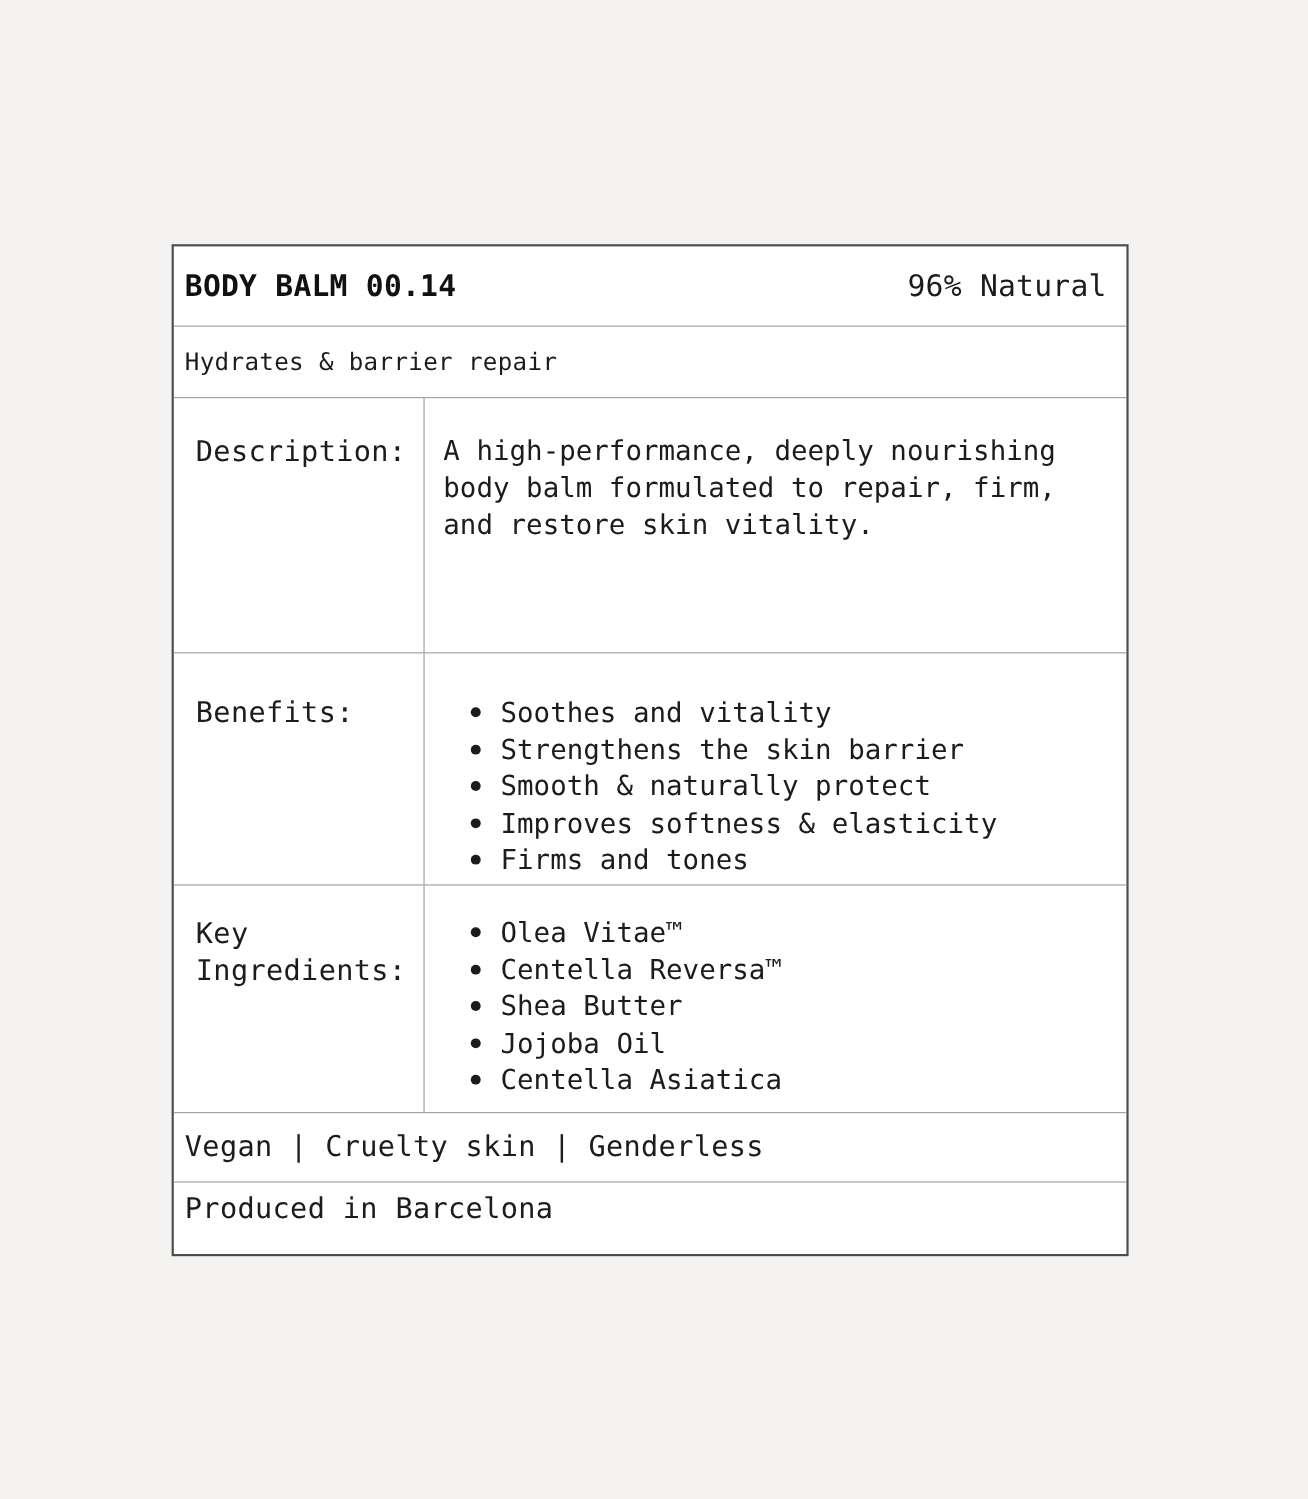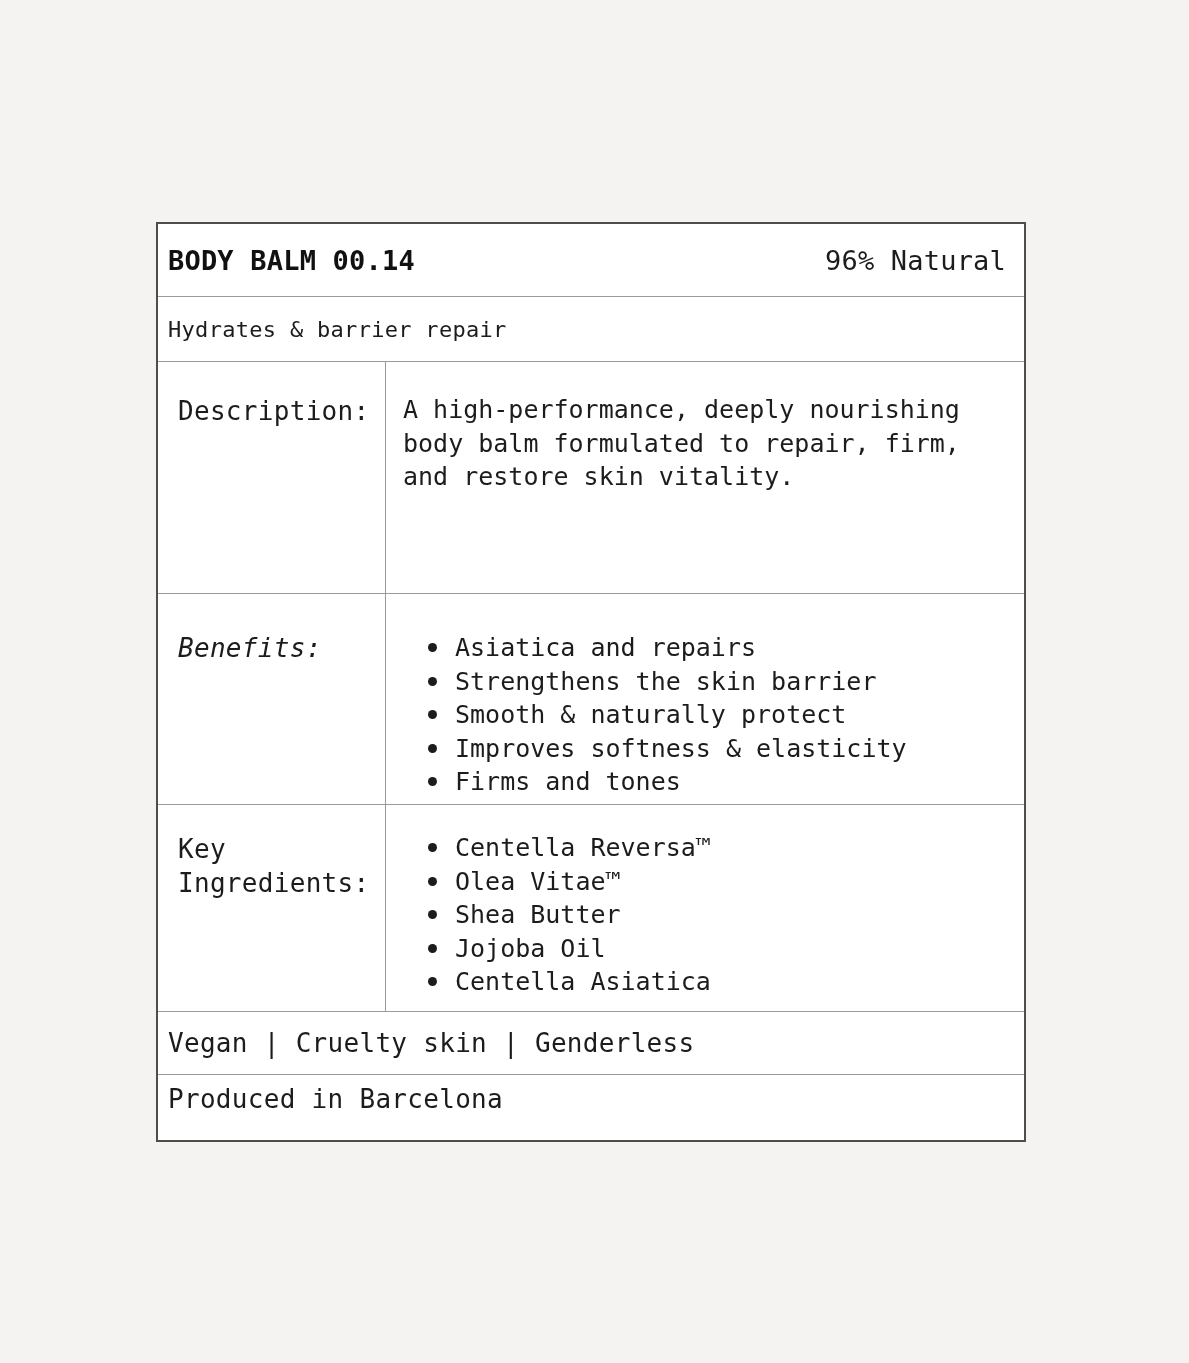--- a/index.html
+++ b/index.html
@@ -70,21 +70,21 @@
   .row-benefits    { height: 211px; }
   .row-ingredients { height: 207px; }
   .label-col {
     width: 227px;
     box-sizing: border-box;
     padding: 32px 8px 0 20px;
     font-size: 26px;
     letter-spacing: 0.3px;
     line-height: 34px;
   }
-  .row-benefits .label-col    { padding-top: 37px; font-style: italic; }
+  .row-benefits .label-col    { padding-top: 37px; }
   .row-ingredients .label-col { padding-top: 27px; }
   .content-col {
     flex: 1;
     box-sizing: border-box;
     border-left: 1px solid #9a9a9a;
     padding: 31px 20px 0 17px;
     font-size: 25px;
     line-height: 33.5px;
   }
   .row-benefits .content-col    { padding-top: 37px; }
@@ -149,21 +149,21 @@
       <div class="description-text">A high-performance, deeply nourishing body balm formulated to repair, firm, and restore skin vitality.</div>
     </div>
   </div>
 
   <div class="row row-cols row-benefits">
     <div class="label-col">Benefits:</div>
     <div class="content-col">
       <ul class="bullets">
         <li>
             <span class="dot"></span>
-            <span>Asiatica and repairs</span>
+            <span>Soothes and vitality</span>
           </li>
         <li>
             <span class="dot"></span>
             <span>Strengthens the skin barrier</span>
           </li>
         <li>
             <span class="dot"></span>
             <span>Smooth &amp; naturally protect</span>
           </li>
         <li>
@@ -177,25 +177,25 @@
       </ul>
     </div>
   </div>
 
   <div class="row row-cols row-ingredients">
     <div class="label-col">Key Ingredients:</div>
     <div class="content-col">
       <ul class="bullets">
         <li>
             <span class="dot"></span>
+            <span>Olea Vitae™</span>
+          </li>
+        <li>
+            <span class="dot"></span>
             <span>Centella Reversa™</span>
-          </li>
-        <li>
-            <span class="dot"></span>
-            <span>Olea Vitae™</span>
           </li>
         <li>
             <span class="dot"></span>
             <span>Shea Butter</span>
           </li>
         <li>
             <span class="dot"></span>
             <span>Jojoba Oil</span>
           </li>
         <li>

